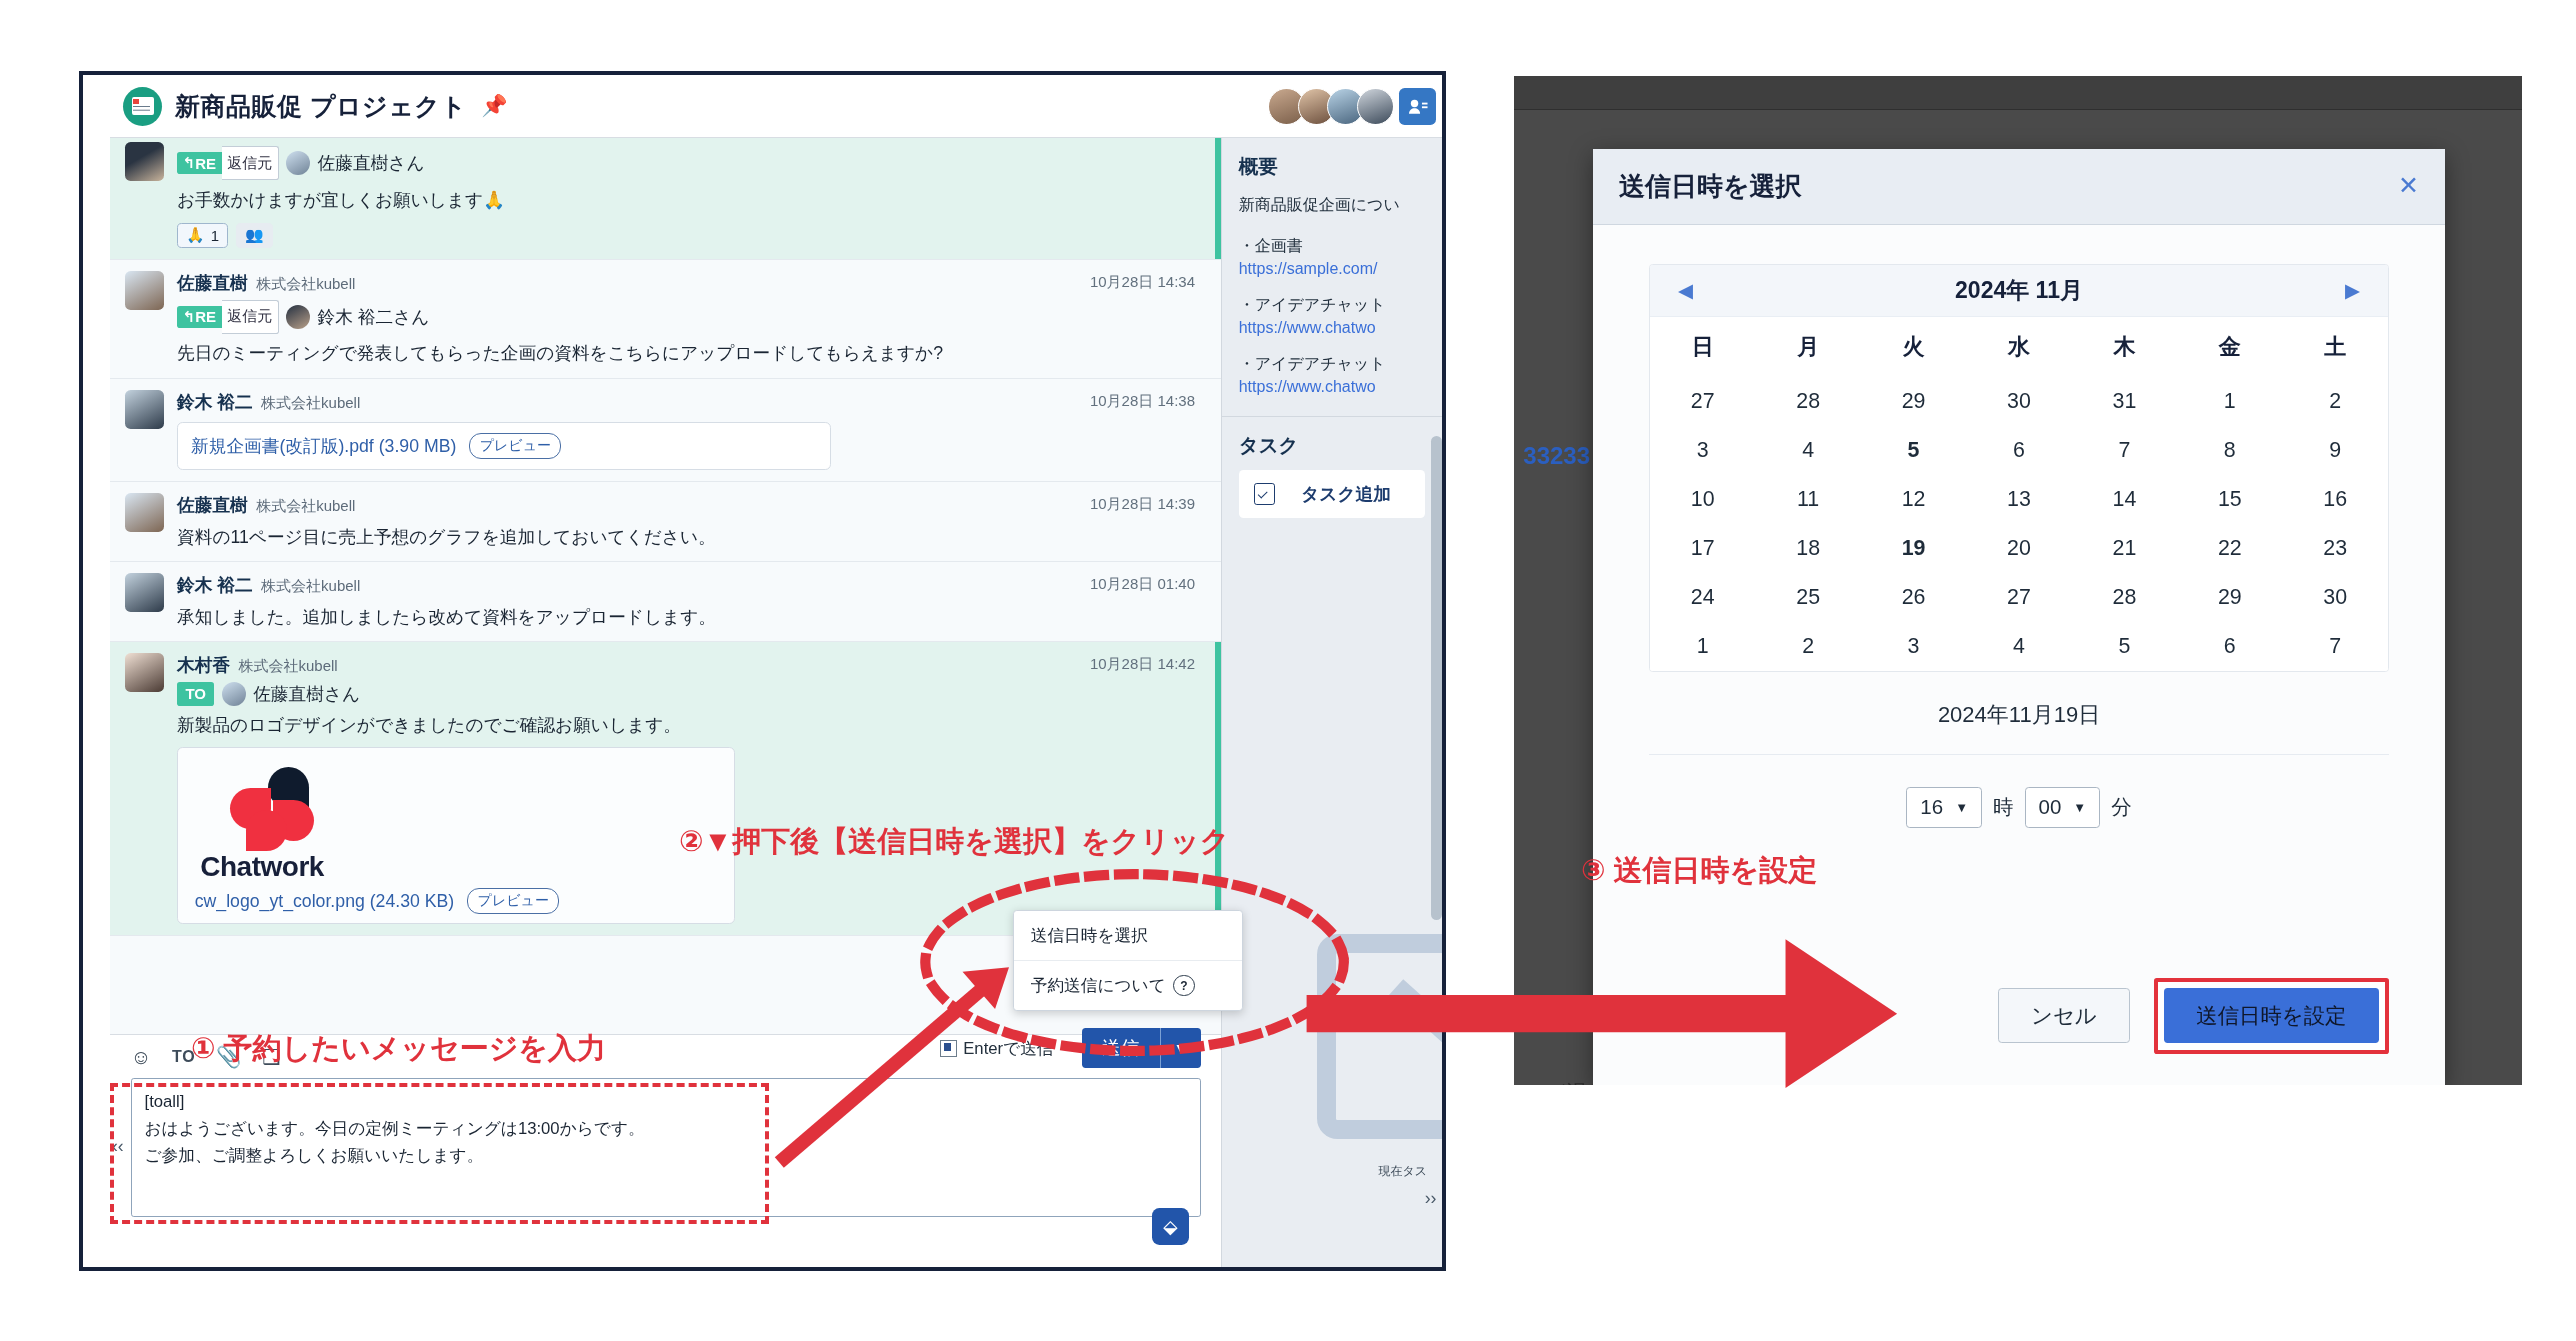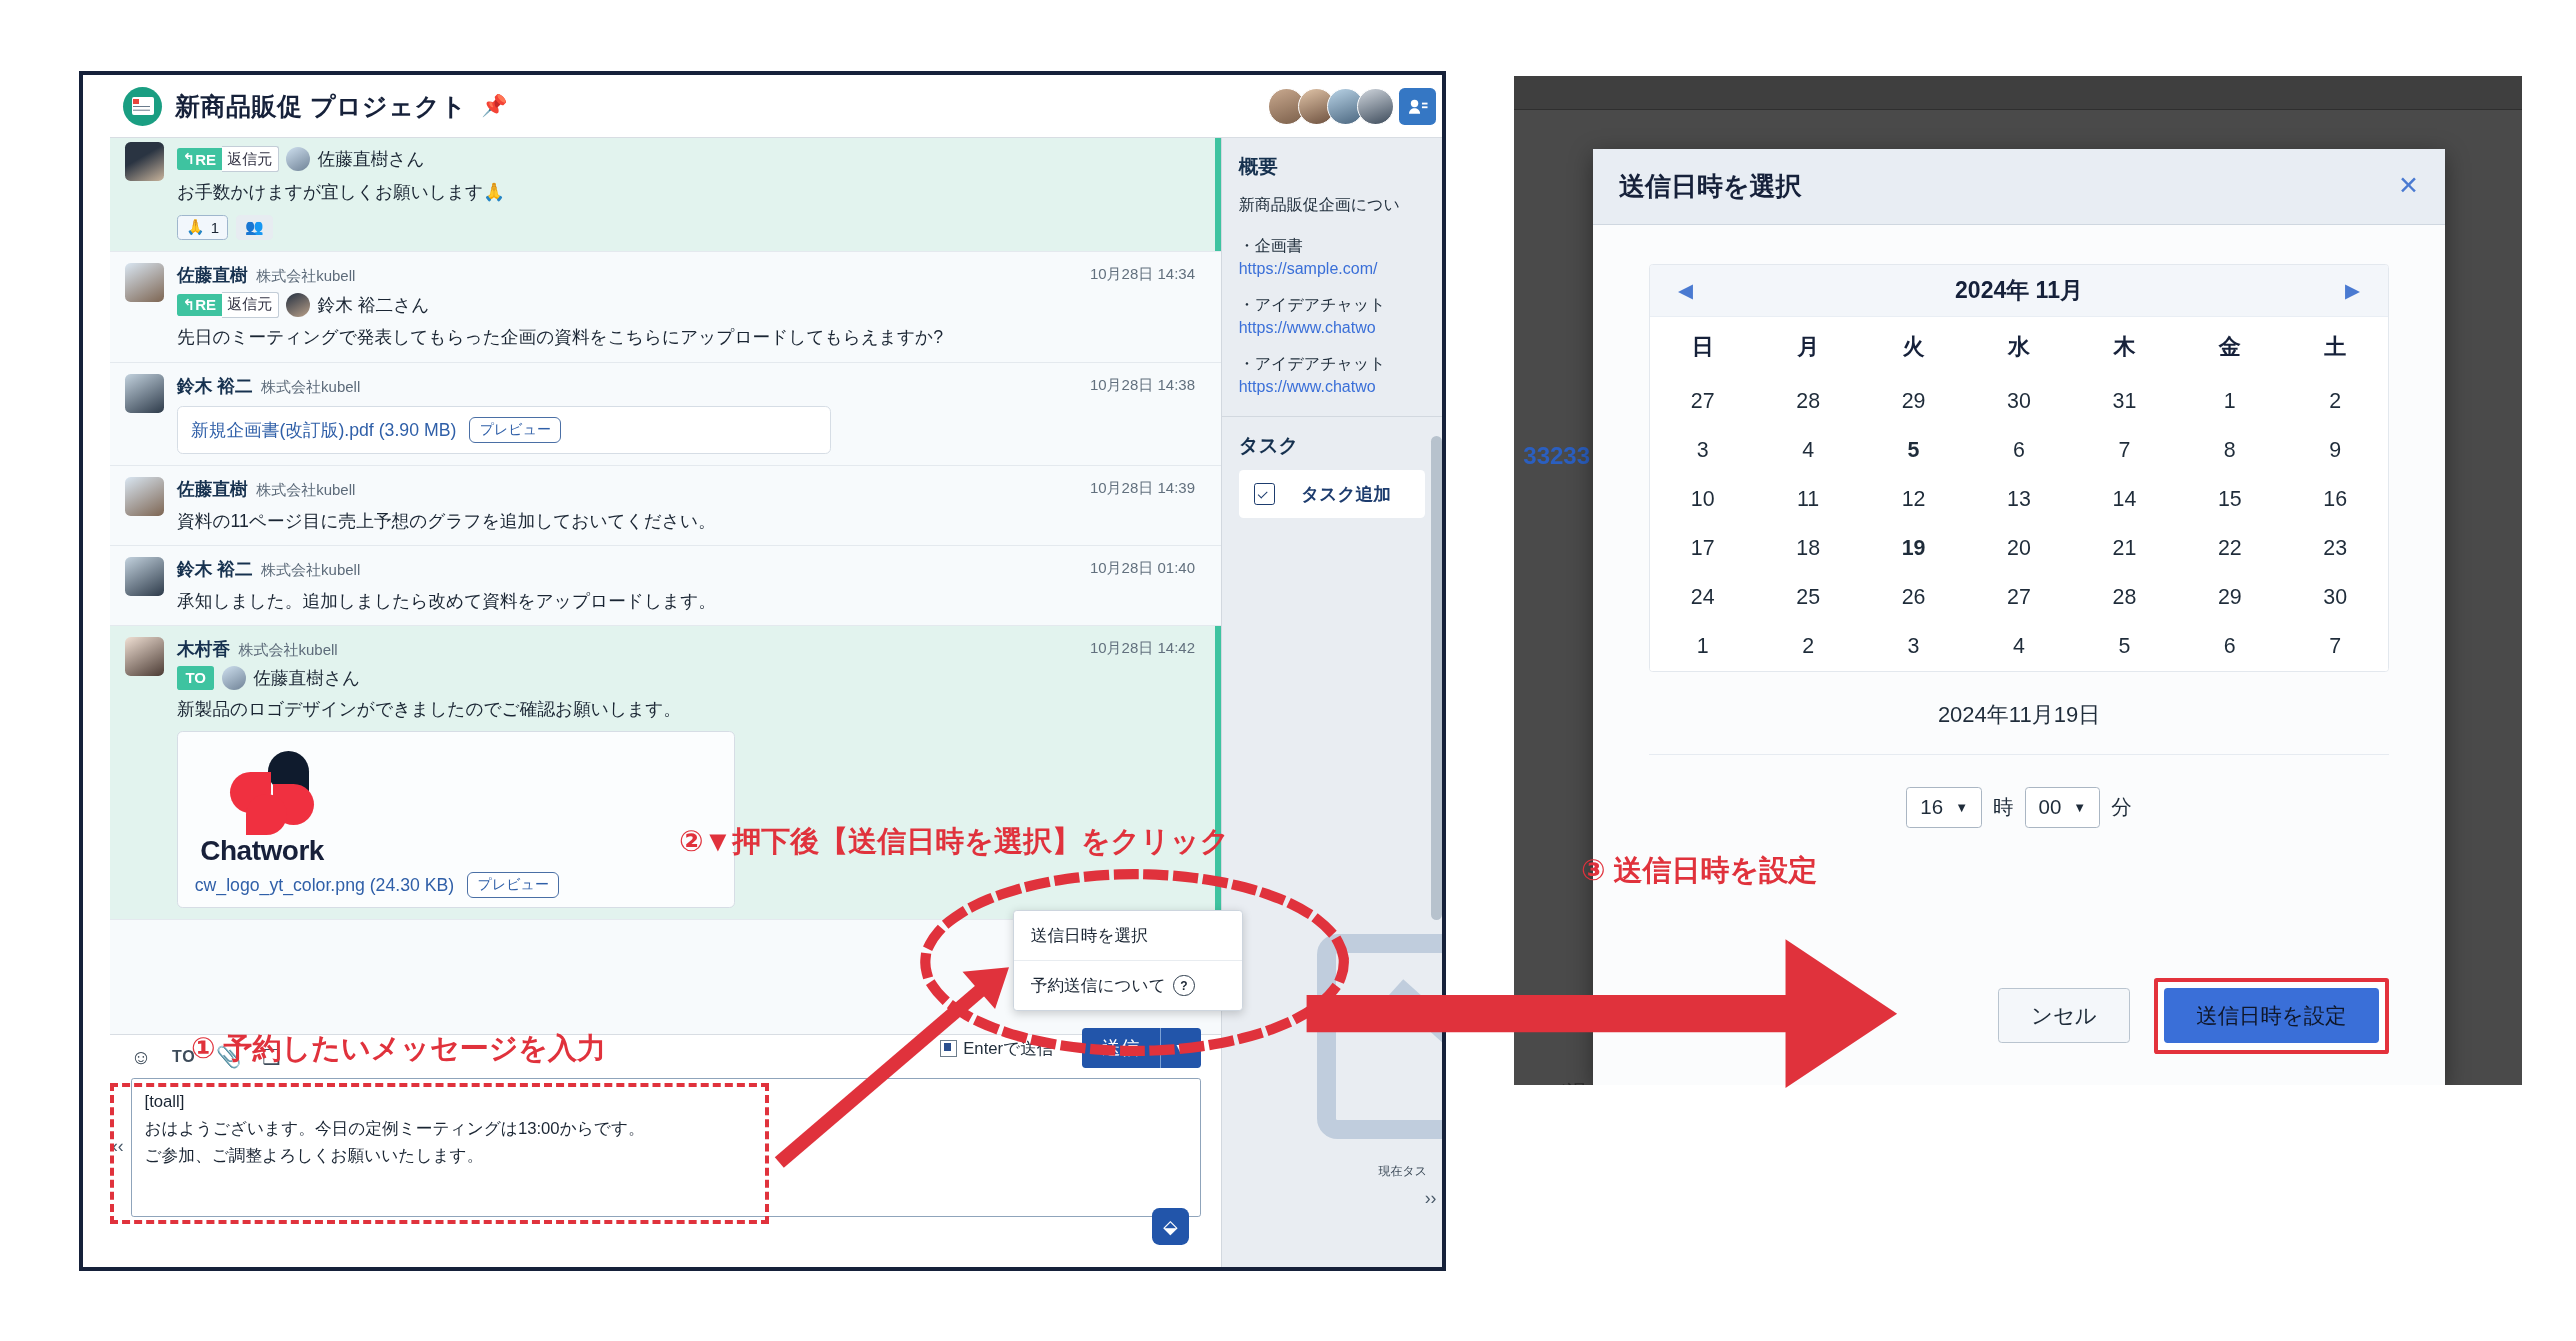--- a/index.html
+++ b/index.html
@@ -41,32 +41,32 @@
   .nameline{display:flex;align-items:baseline;}
   .uname{font-size:17.7px;font-weight:bold;color:#16314f;}
   .corp{font-size:15px;color:#5d6b7a;margin-left:8.4px;}
   .time{position:absolute;right:26px;top:13px;font-size:15px;color:#62707e;}
   .reline{display:flex;align-items:center;margin-top:4.6px;}
   .re-badge{display:inline-flex;align-items:center;background:#3ec3a0;color:#fff;
      font-size:15px;font-weight:bold;padding:1.9px 5.6px;border-radius:2.8px 0 0 2.8px;height:22px;box-sizing:border-box;}
   .to-badge{display:inline-flex;align-items:center;background:#3ec3a0;color:#fff;
      font-size:15px;font-weight:bold;padding:1.9px 8.4px;border-radius:2.8px;height:24px;box-sizing:border-box;}
   .re-sub{display:inline-flex;align-items:center;background:#fff;border:0.9px solid #c3cdd7;
-     border-left:none;font-size:15px;color:#334;padding:1.9px 5.6px;height:26px;box-sizing:border-box;border-radius:0 2.8px 2.8px 0;}
+     border-left:none;font-size:15px;color:#334;padding:1.9px 5.6px;height:34px;box-sizing:border-box;border-radius:0 2.8px 2.8px 0;}
   .mini-av{width:24px;height:24px;border-radius:50%;margin:0 7.4px;overflow:hidden;display:inline-block;vertical-align:middle;}
   .to-name{font-size:17.7px;color:#1a2533;}
   .mtext{font-size:17.7px;color:#1a2533;margin-top:6.5px;line-height:1.5;}
   .reactions{margin-top:9.3px;display:flex;gap:7.4px;}
   .rchip{display:flex;align-items:center;gap:5.6px;border:0.9px solid #9fb6cd;background:#f2f7fc;
      border-radius:4.6px;padding:2.8px 8.4px;font-size:15px;color:#1a2533;}
   .rchip.plain{background:#e7ecf1;border-color:#e7ecf1;}
   .file-box{border:0.9px solid #d6dde5;border-radius:5.6px;background:#fff;padding:10.2px 13px;margin-top:8.4px;
      display:inline-flex;align-items:center;gap:13px;}
   .file-name{font-size:17.7px;color:#2f5fa8;}
-  .prev-btn{border:0.9px solid #4a6fa5;border-radius:6px;color:#2f5fa8;font-size:14px;padding:2.8px 9.3px;background:#fff;}
+  .prev-btn{border:0.9px solid #4a6fa5;border-radius:12px;color:#2f5fa8;font-size:14px;padding:2.8px 9.3px;background:#fff;}
   .logo-card{border:0.9px solid #d6dde5;border-radius:5.6px;background:#fbfdfe;margin-top:8.4px;
      padding:15px 16.7px 9.3px 16.7px;width:558px;box-sizing:border-box;}
   .cw-logo{width:97px;height:80px;position:relative;margin:3.7px auto 3.7px 35px;}
   .pet{position:absolute;width:41px;height:41px;}
   .pet.a{background:#0f1b2d;left:38px;top:0;border-radius:50% 50% 0 50%;}
   .pet.b{background:#f03040;left:0;top:20.5px;border-radius:50% 0 50% 50%;}
   .pet.c{background:#f03040;left:43px;top:33px;border-radius:0 50% 50% 50%;}
   .pet.d{background:#f03040;left:16.7px;top:43px;border-radius:50% 50% 50% 0;}
   .cw-word{font-size:28px;font-weight:bold;color:#17203a;margin:1.9px 0 5.6px 5.6px;letter-spacing:-0.5px;}
 

